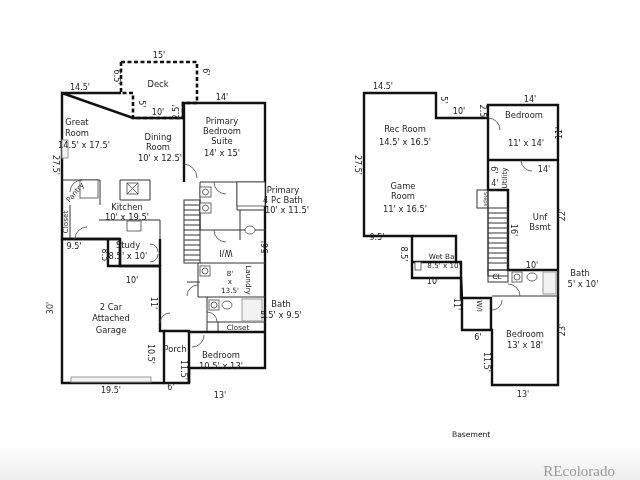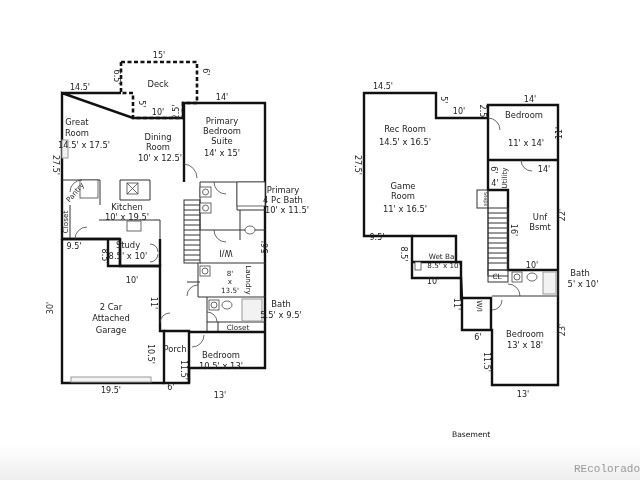--- a/index.html
+++ b/index.html
@@ -10,22 +10,22 @@
   .deck { stroke: #111; stroke-width: 2.6; fill: none; stroke-dasharray: 4 2.5; }
   .fix { stroke: #444; stroke-width: 0.8; fill: #fff; }
   .grey { stroke: #999; stroke-width: 1; fill: #f2f2f2; }
   .door { stroke: #444; stroke-width: 0.8; fill: none; }
   .t { font-family: "DejaVu Sans", sans-serif; font-size: 8.4px; fill: #222; text-anchor: middle; }
   .ts { font-family: "DejaVu Sans", sans-serif; font-size: 7.2px; fill: #222; text-anchor: middle; }
   .dim { font-family: "DejaVu Sans", sans-serif; font-size: 8px; fill: #222; text-anchor: middle; }
   .lvl { font-family: "DejaVu Sans", sans-serif; font-size: 7.6px; fill: #111; }
   #footer { position: absolute; left: 0; top: 444px; width: 640px; height: 36px;
             background: linear-gradient(#ffffff, #eeeeee); }
-  #brand { position: absolute; right: 0; top: 463px; font-family: Liberation Mono, monospace;
-           font-size: 11px; color: #9a9a9a; }
+  #brand { position: absolute; right: 25px; top: 463px; font-family: Liberation Serif, serif;
+           font-size: 15px; color: #9a9a9a; }
 </style>
 </head>
 <body>
 
 <svg id="plan" viewBox="0 0 640 480" xmlns="http://www.w3.org/2000/svg">
 
   <g>
 
     <path class="deck" d="M121,62 L197,62 L197,103 M121,62 L121,93 L133,93 L133,118 L183,118 L183,103 L197,103"></path>
 

